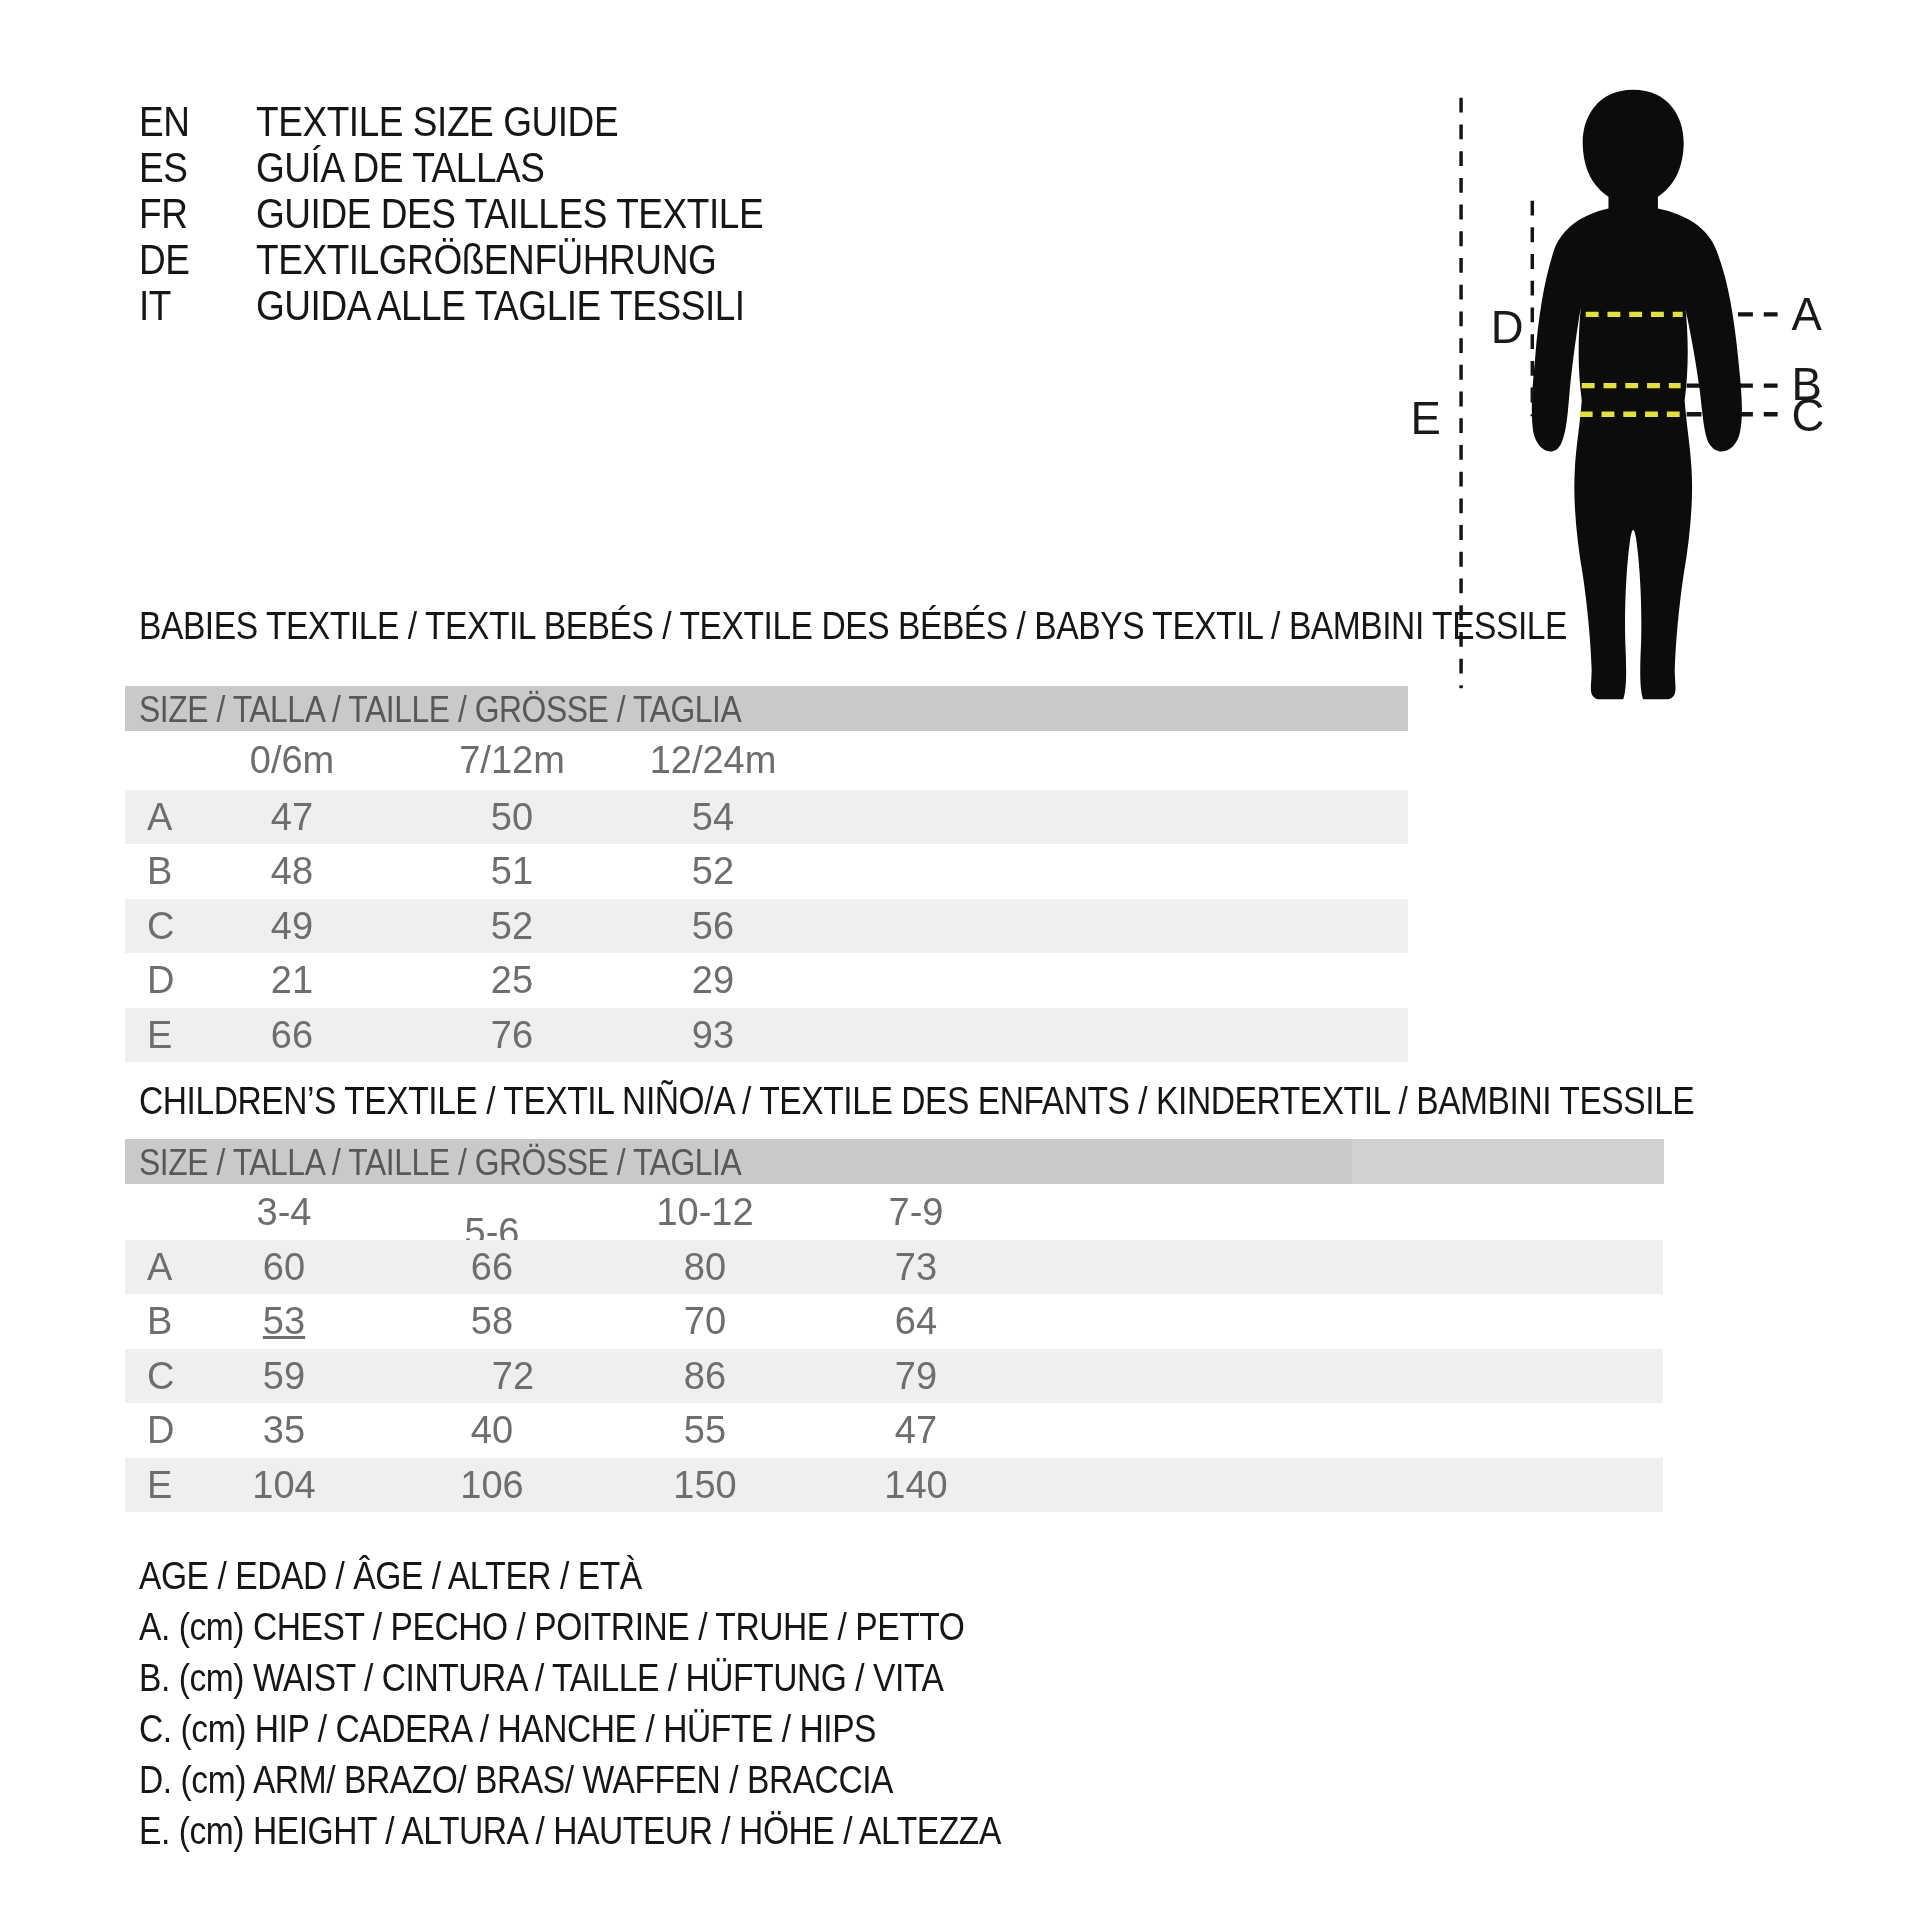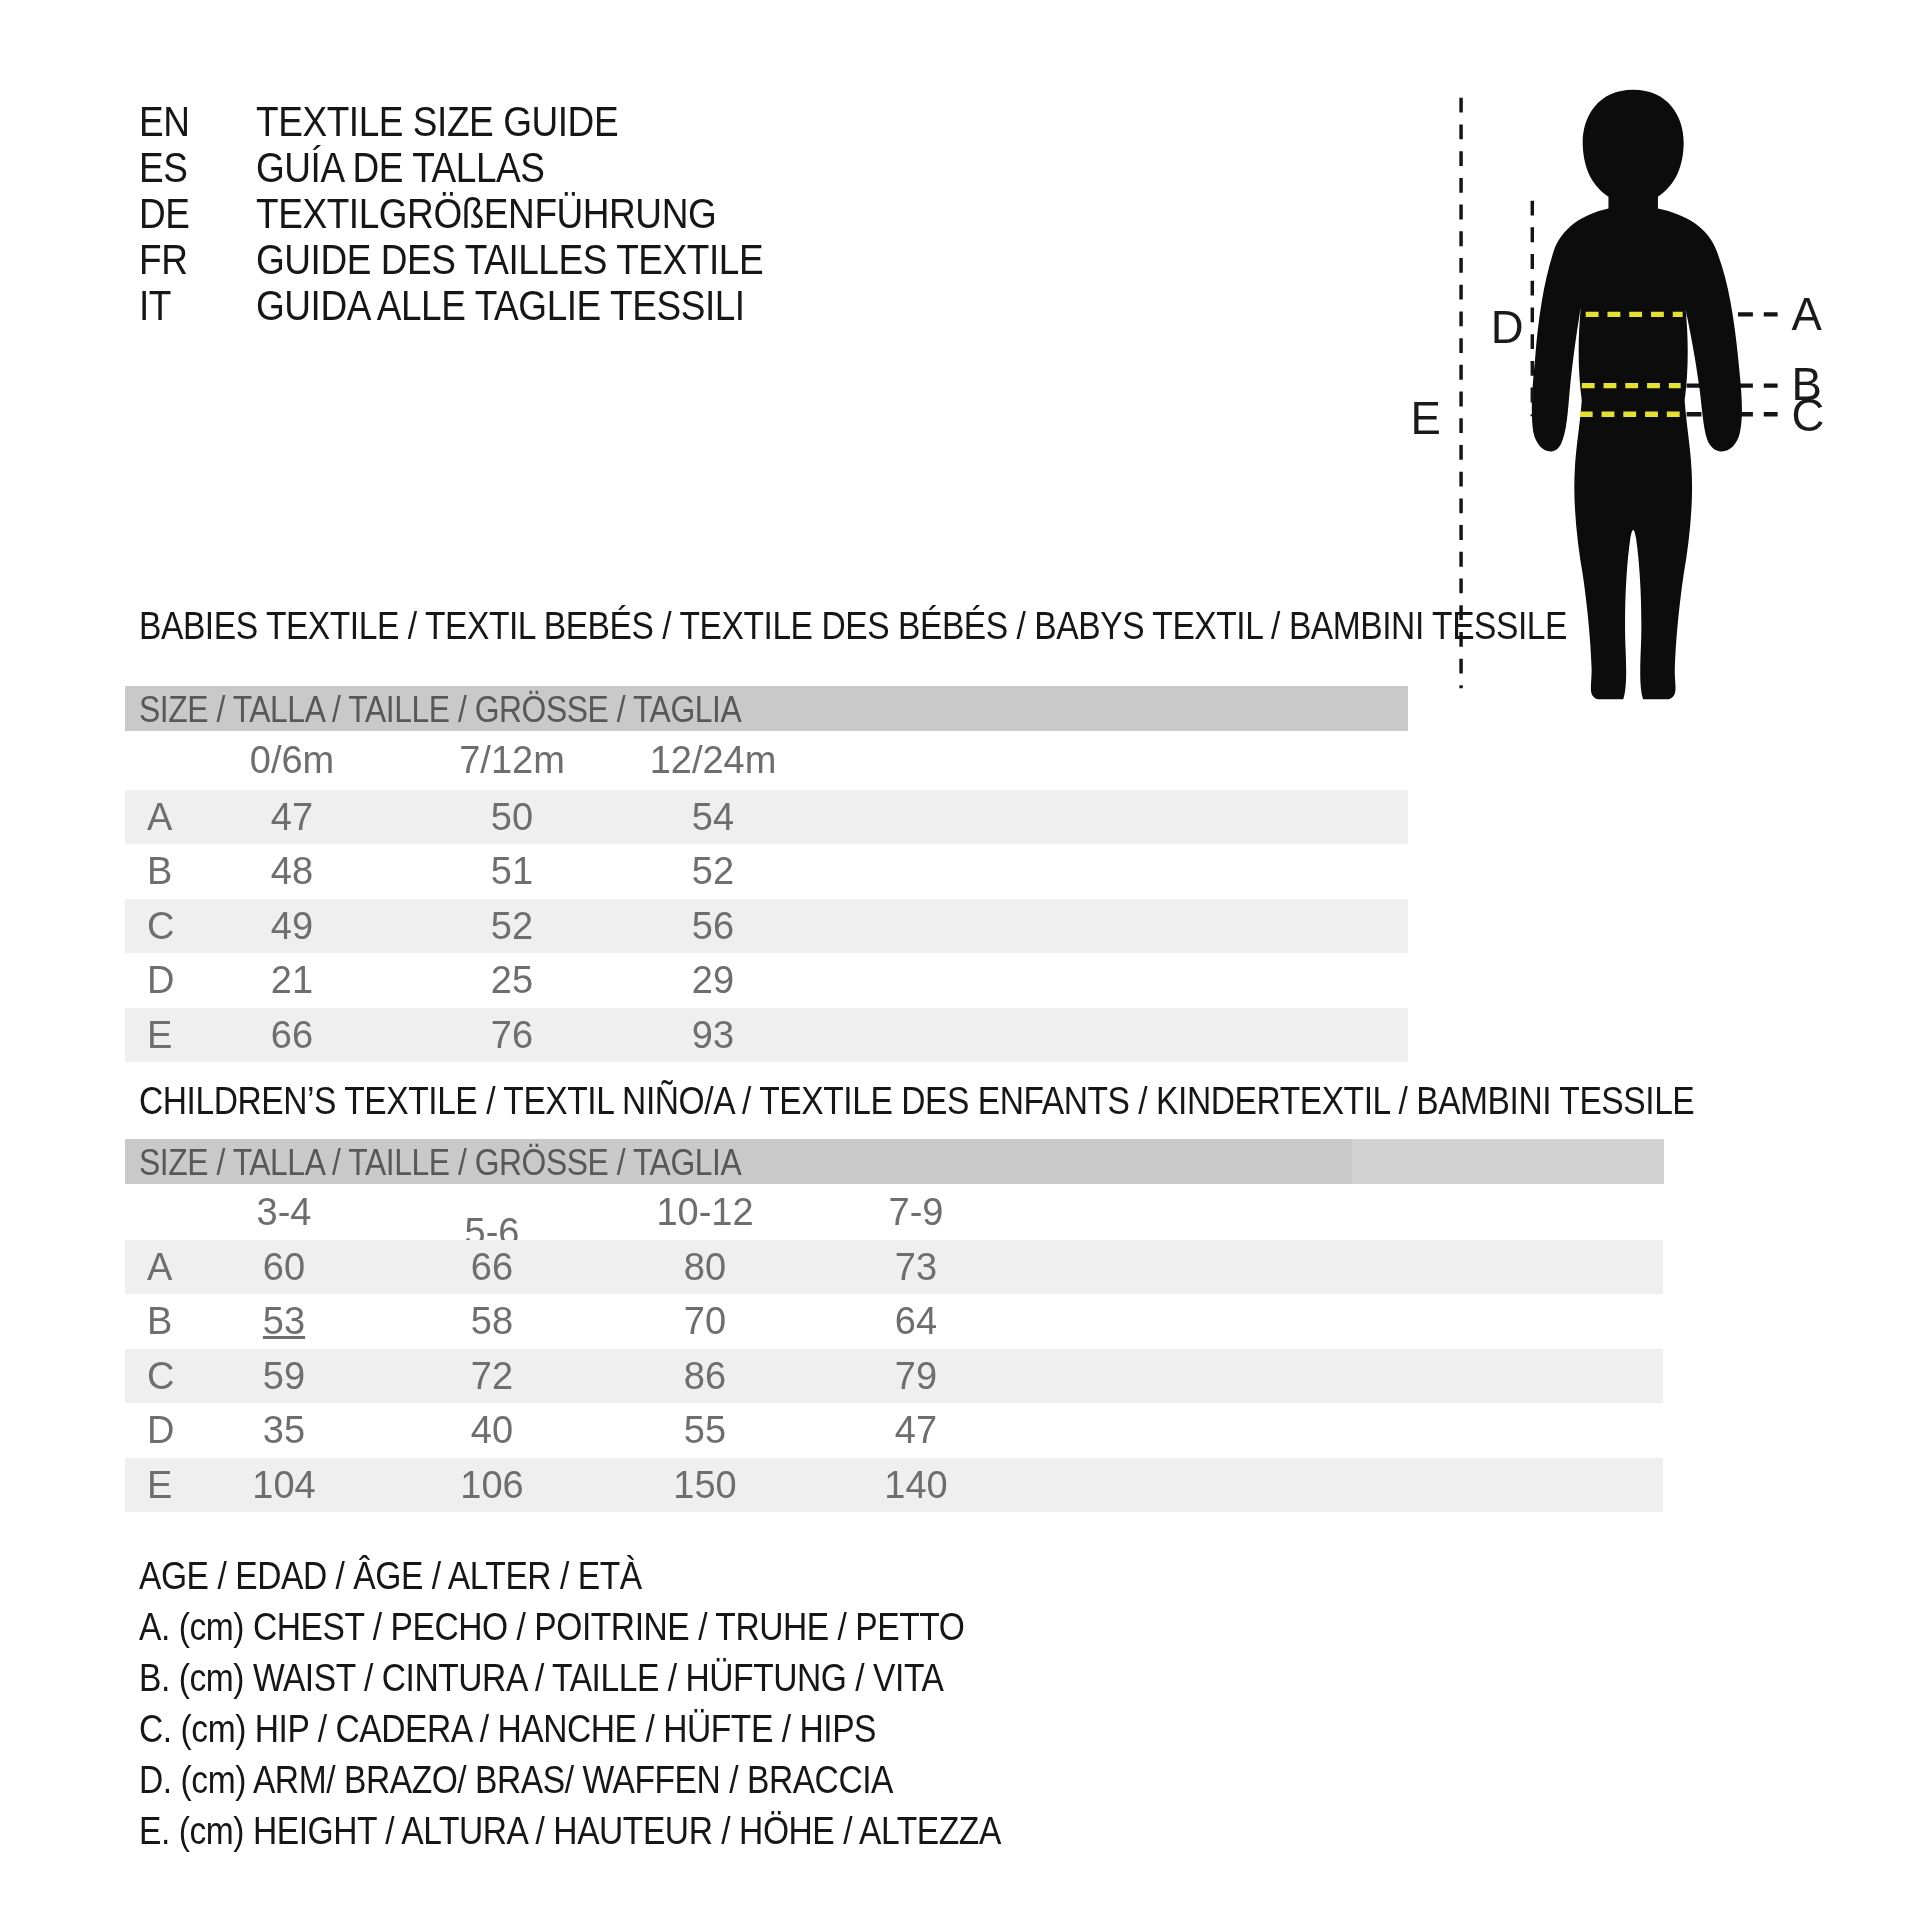--- a/index.html
+++ b/index.html
@@ -43,26 +43,26 @@
 <div class="abs" style="left:139px; top:98px;">
   <div class="lang-row">
     <span class="lang-code"><span class="cond">EN</span></span>
     <span class="cond">TEXTILE SIZE GUIDE</span>
   </div>
   <div class="lang-row">
     <span class="lang-code"><span class="cond">ES</span></span>
     <span class="cond">GUÍA DE TALLAS</span>
   </div>
   <div class="lang-row">
+    <span class="lang-code"><span class="cond">FR</span></span>
+    <span class="cond">GUIDE DES TAILLES TEXTILE</span>
+  </div>
+  <div class="lang-row">
     <span class="lang-code"><span class="cond">DE</span></span>
     <span class="cond">TEXTILGRÖßENFÜHRUNG</span>
-  </div>
-  <div class="lang-row">
-    <span class="lang-code"><span class="cond">FR</span></span>
-    <span class="cond">GUIDE DES TAILLES TEXTILE</span>
   </div>
   <div class="lang-row">
     <span class="lang-code"><span class="cond">IT</span></span>
     <span class="cond">GUIDA ALLE TAGLIE TESSILI</span>
   </div>
 </div>
 
 <div class="abs" style="left:1376px; top:50px; width:550px; height:693px;">
   <svg width="550" height="693" viewBox="0 0 556 700">
 
@@ -195,21 +195,21 @@
   <div class="t-row" style="top:155px;">
     <span class="rowlab" style="left:22px; line-height:54px;">B</span>
     <span class="cell" style="left:159px; line-height:54px;text-decoration:underline;">53</span>
     <span class="cell" style="left:367px; line-height:54px;">58</span>
     <span class="cell" style="left:580px; line-height:54px;">70</span>
     <span class="cell" style="left:791px; line-height:54px;">64</span>
   </div>
   <div class="t-row stripe" style="top:210px;">
     <span class="rowlab" style="left:22px; line-height:54px;">C</span>
     <span class="cell" style="left:159px; line-height:54px;">59</span>
-    <span class="cell" style="left:367px; line-height:54px;">72</span>
+    <span class="cell" style="left:388px; line-height:54px;">72</span>
     <span class="cell" style="left:580px; line-height:54px;">86</span>
     <span class="cell" style="left:791px; line-height:54px;">79</span>
   </div>
   <div class="t-row" style="top:264px;">
     <span class="rowlab" style="left:22px; line-height:54px;">D</span>
     <span class="cell" style="left:159px; line-height:54px;">35</span>
     <span class="cell" style="left:367px; line-height:54px;">40</span>
     <span class="cell" style="left:580px; line-height:54px;">55</span>
     <span class="cell" style="left:791px; line-height:54px;">47</span>
   </div>

